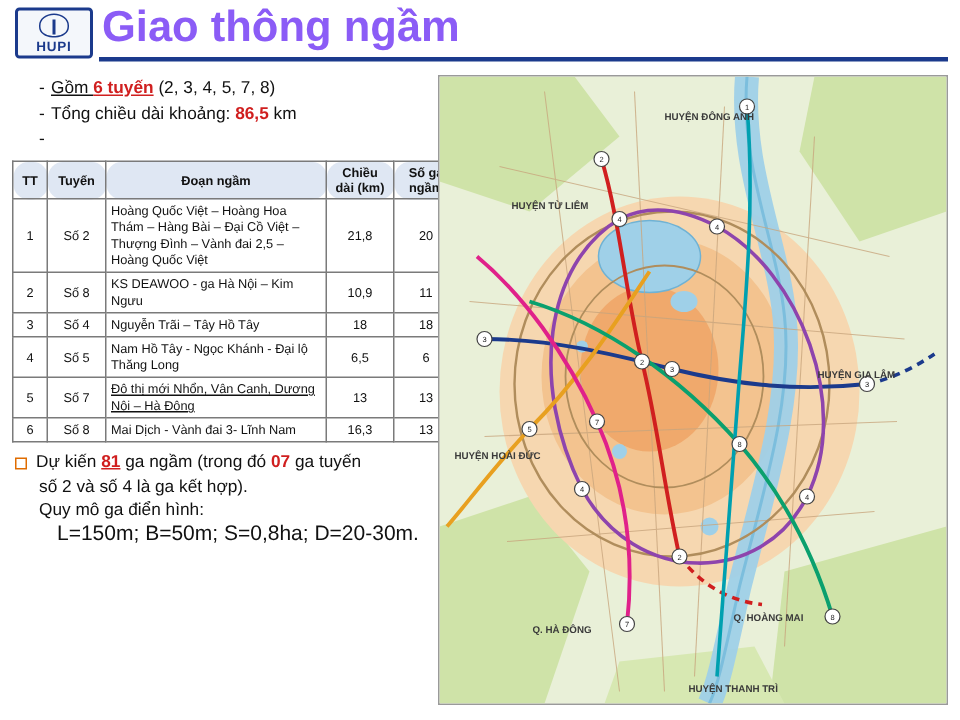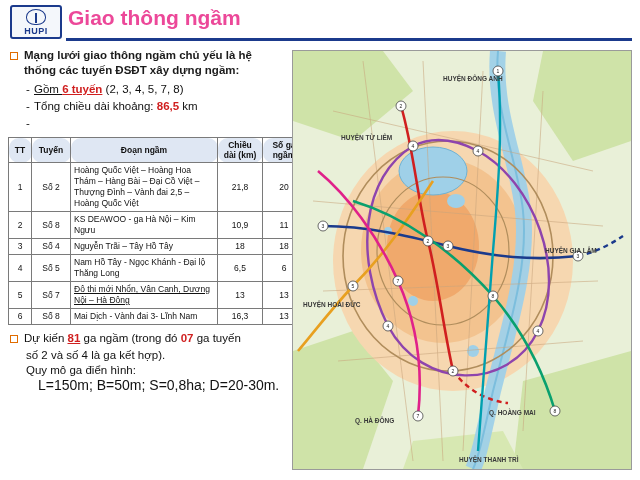--- a/index.html
+++ b/index.html
@@ -67,23 +67,23 @@
     color: #1b3a8c;
     letter-spacing: 0.5px;
   }
   .title-bar {
     position: absolute;
     left: 66px; top: 3px;
     right: 4px;
     height: 34px;
   }
   .title-bar .title {
-    font-size: 21px;
-    font-weight: bold;
-    color: #ec4899;
+    font-size: 29px;
+    font-weight: bold;
+    color: #8b5cf6;
     line-height: 30px;
     padding-left: 2px;
   }
   .title-underline {
     position: absolute;
     left: 66px;
     top: 38px;
     width: 566px;
     height: 3px;
     background: #1b3a8c;
@@ -231,24 +231,20 @@
       <div class="logo-text">HUPI</div>
     </div>
     <div class="title-bar">
       <div class="title">Giao thông ngầm</div>
     </div>
     <div class="title-underline"></div>
   </div>
 
   <div class="left-col">
 
-    <div class="bullet-row">
-      <div class="sq-bullet"></div>
-      <div class="lead-text">Mạng lưới giao thông ngầm chủ yếu là hệ thống các tuyến ĐSĐT xây dựng ngầm:</div>
-    </div>
 
     <div class="dash-list">
       <div class="dash-item">
         <span class="dash">-</span>
         <span><span class="u">Gồm </span><span class="red u">6 tuyến</span><span> (2, 3, 4, 5, 7, 8)</span></span>
       </div>
       <div class="dash-item">
         <span class="dash">-</span>
         <span><span>Tổng chiều dài khoảng: </span><span class="red">86,5</span><span> km</span></span>
       </div>

